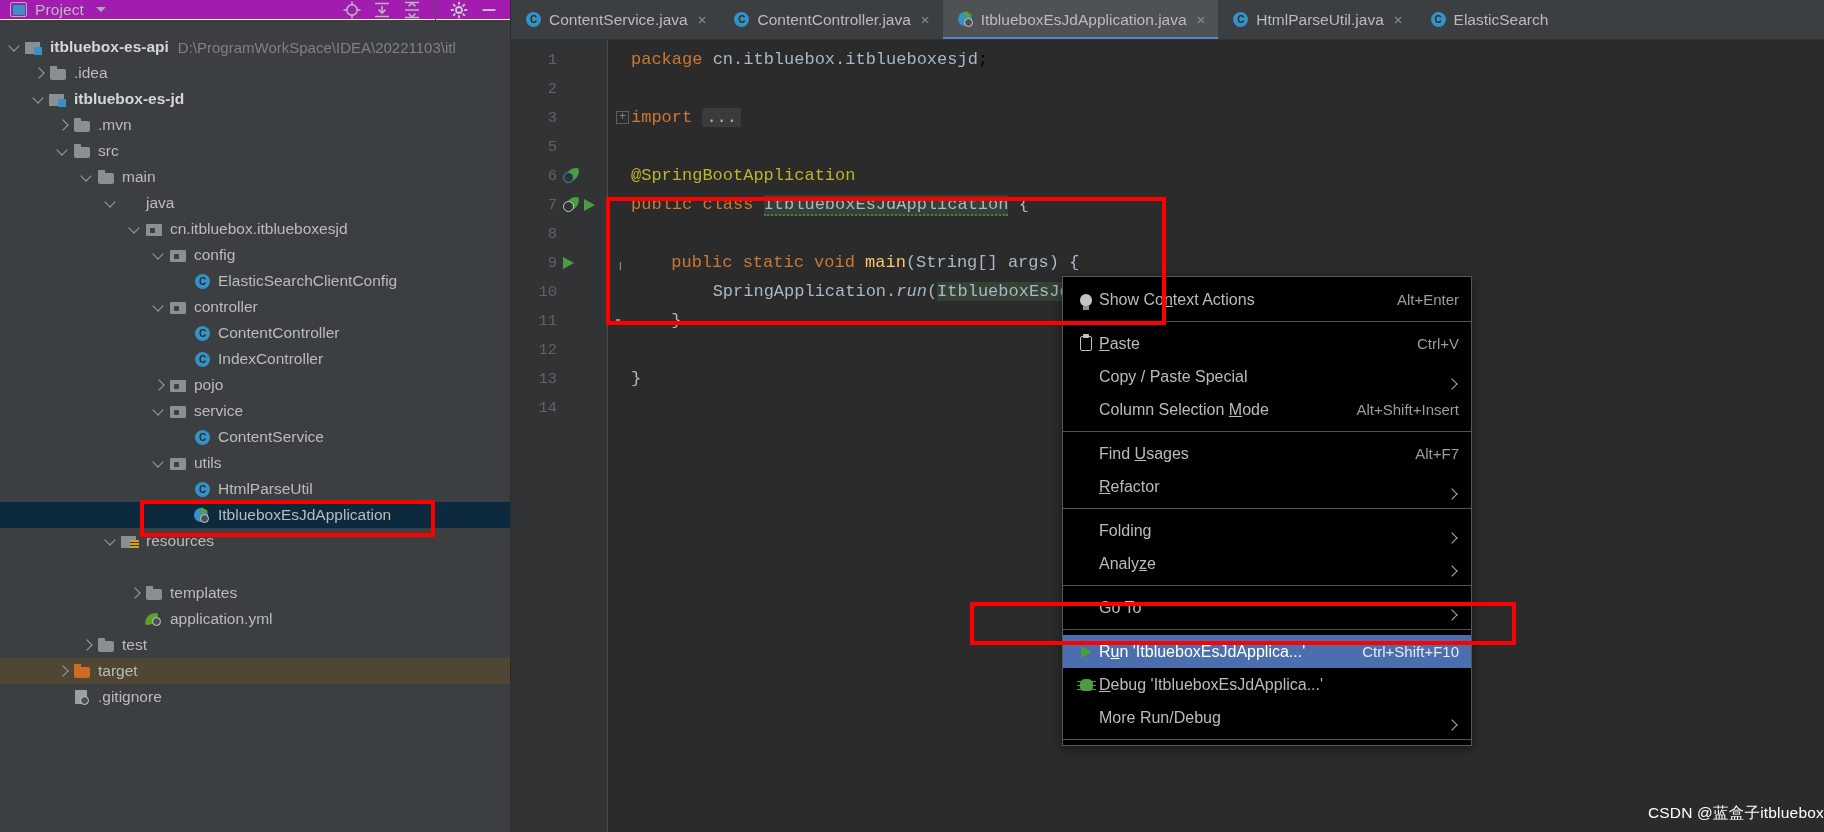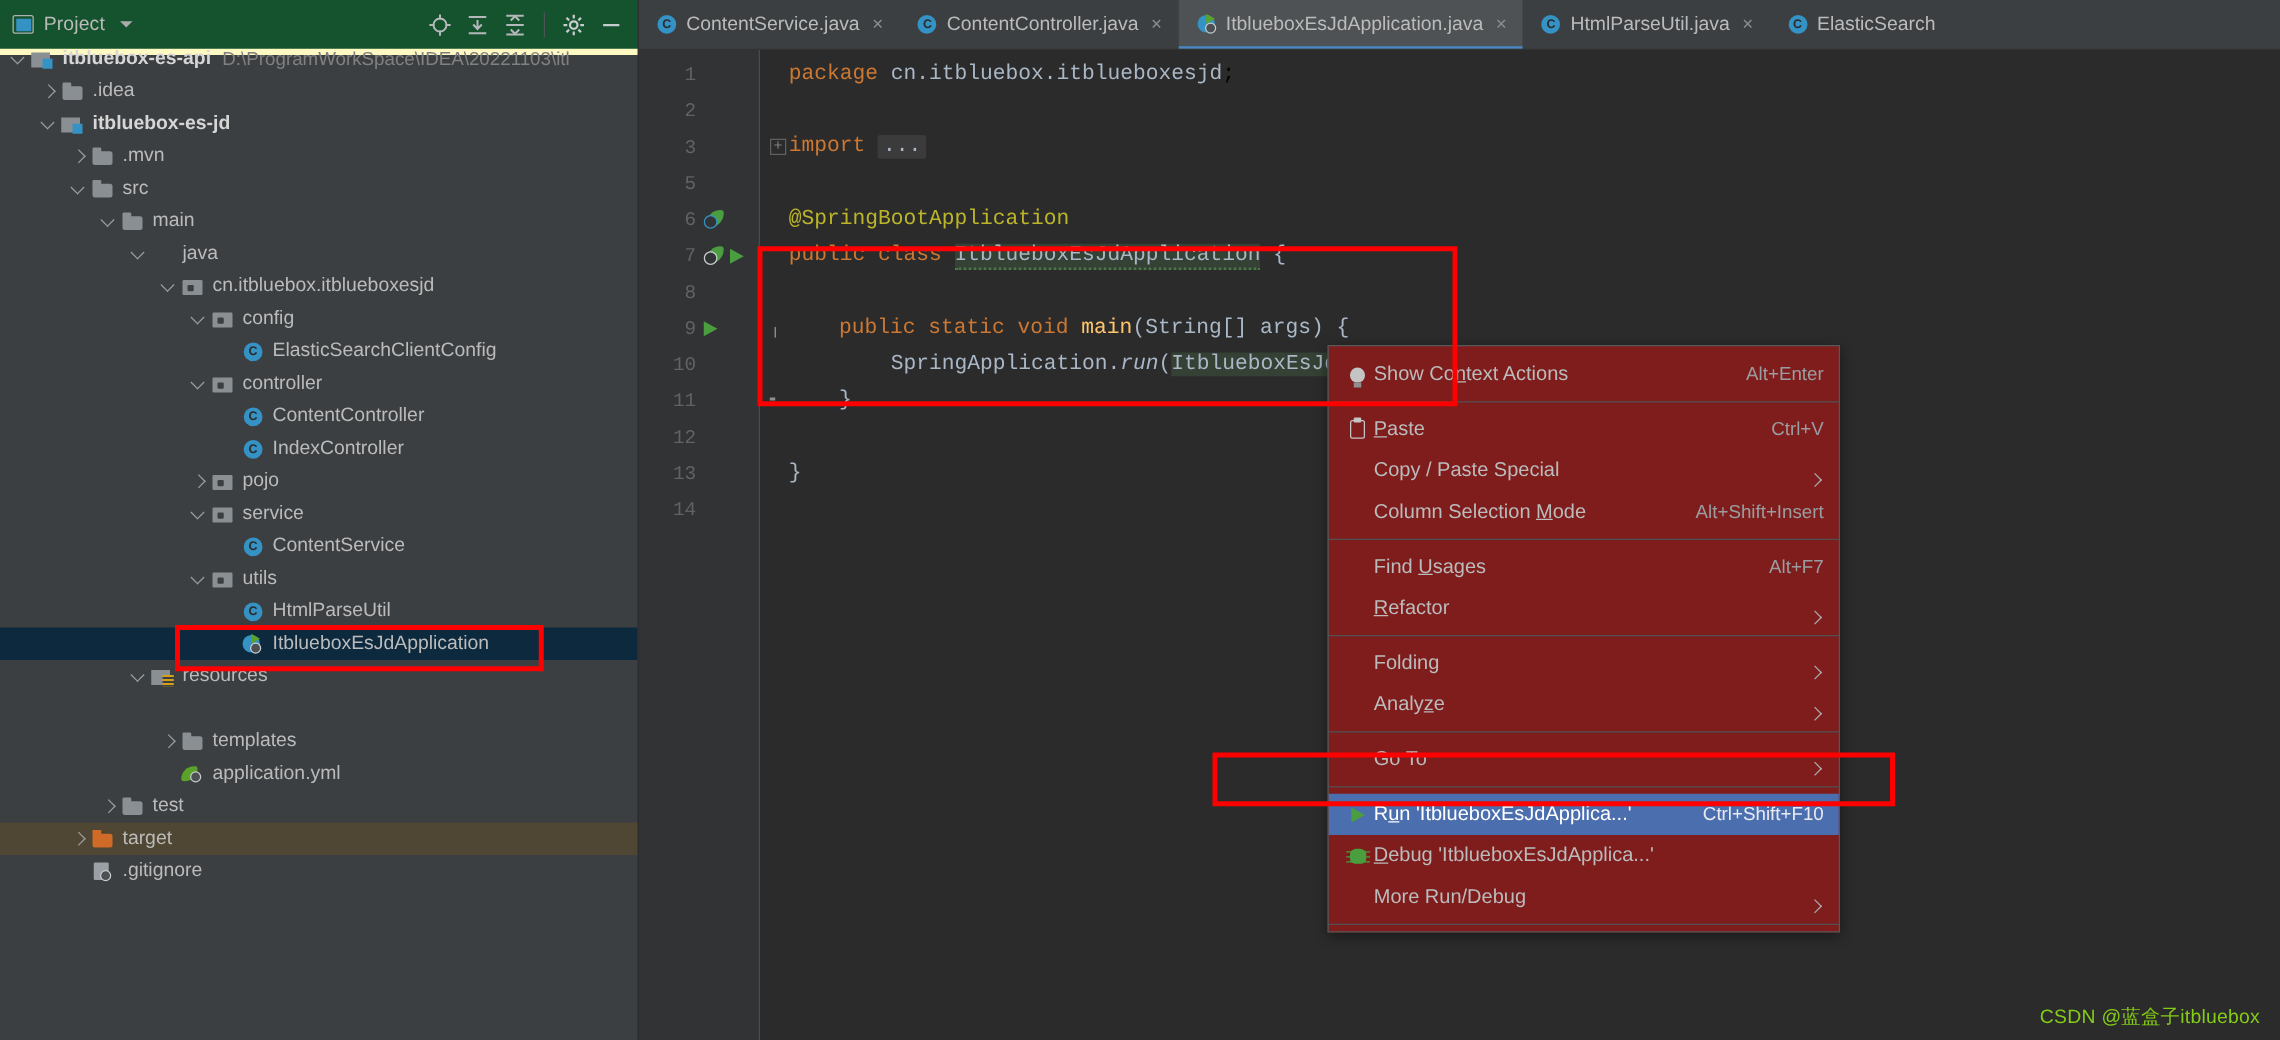--- a/index.html
+++ b/index.html
@@ -11,24 +11,24 @@
   }
   body { position: relative; }
 
   
   #project-panel {
     position: absolute; left: 0; top: 0; width: 511px; height: 832px;
     background: #3c3f41;
     border-right: 1px solid #2b2b2b;
   }
   #panel-header {
-    height: 44px; display: flex; align-items: center;
+    height: 20px; display: flex; align-items: center;
     padding: 0 8px 0 10px;
-    background: #14532d;
-    border-bottom: 5px solid #fef9c3;
+    background: #a21caf;
+    border-bottom: 1px solid #fef9c3;
   }
   .panel-title-wrap { display: flex; align-items: center; gap: 8px; }
   .proj-ico {
     width: 17px; height: 15px; border: 1.6px solid #afb1b3; border-radius: 2px;
     display: inline-block; position: relative; background: transparent;
   }
   .proj-ico::after {
     content: ""; position: absolute; left: 1.5px; top: 1.5px; right: 1.5px; bottom: 1.5px;
     background: #3592c4;
   }
@@ -250,21 +250,21 @@
     background: #3b3b3b; color: #a9b7c6; padding: 0 4px; border-radius: 2px;
   }
   .hl-green { background: #344134; }
   .squiggle {
     border-bottom: 2px dotted #4a7a4a;
   }
 
   
   #ctxmenu {
     position: absolute; left: 1062px; top: 276px; width: 410px;
-    background: #7f1d1d; border: 1px solid #555758;
+    background: #000000; border: 1px solid #555758;
     box-shadow: 0 3px 10px rgba(0,0,0,.45);
     padding: 6px 0 0 0;
   }
   .mi {
     height: 33px; display: flex; align-items: center; position: relative;
     color: #bbbbbb; font-size: 16px; padding: 0 12px 0 10px;
   }
   .mi.hl { background: #4b6eaf; color: #ffffff; }
   .mi .micon { width: 26px; flex: 0 0 26px; display: flex; align-items: center; justify-content: center; }
   .mi .mlabel { flex: 1 1 auto; white-space: nowrap; }
@@ -306,22 +306,22 @@
   }
 
   
   .redbox { position: absolute; border: 4px solid #fe0000; pointer-events: none; }
   #redbox-tree  { left: 140px; top: 500px; width: 295px; height: 37px; }
   #redbox-code  { left: 606px; top: 197px; width: 560px; height: 128px; }
   #redbox-run   { left: 970px; top: 602px; width: 546px; height: 43px; }
 
   
   #watermark {
-    position: absolute; right: 16px; bottom: 8px;
-    color: #84cc16; font-size: 15.5px; letter-spacing: .2px;
+    position: absolute; right: 0; bottom: 8px;
+    color: #ffffff; font-size: 15.5px; letter-spacing: .2px;
   }
 </style>
 </head>
 <body>
 
 <div id="project-panel">
 
   <div id="panel-header">
     <div class="panel-title-wrap">
       <span class="proj-ico"></span>

